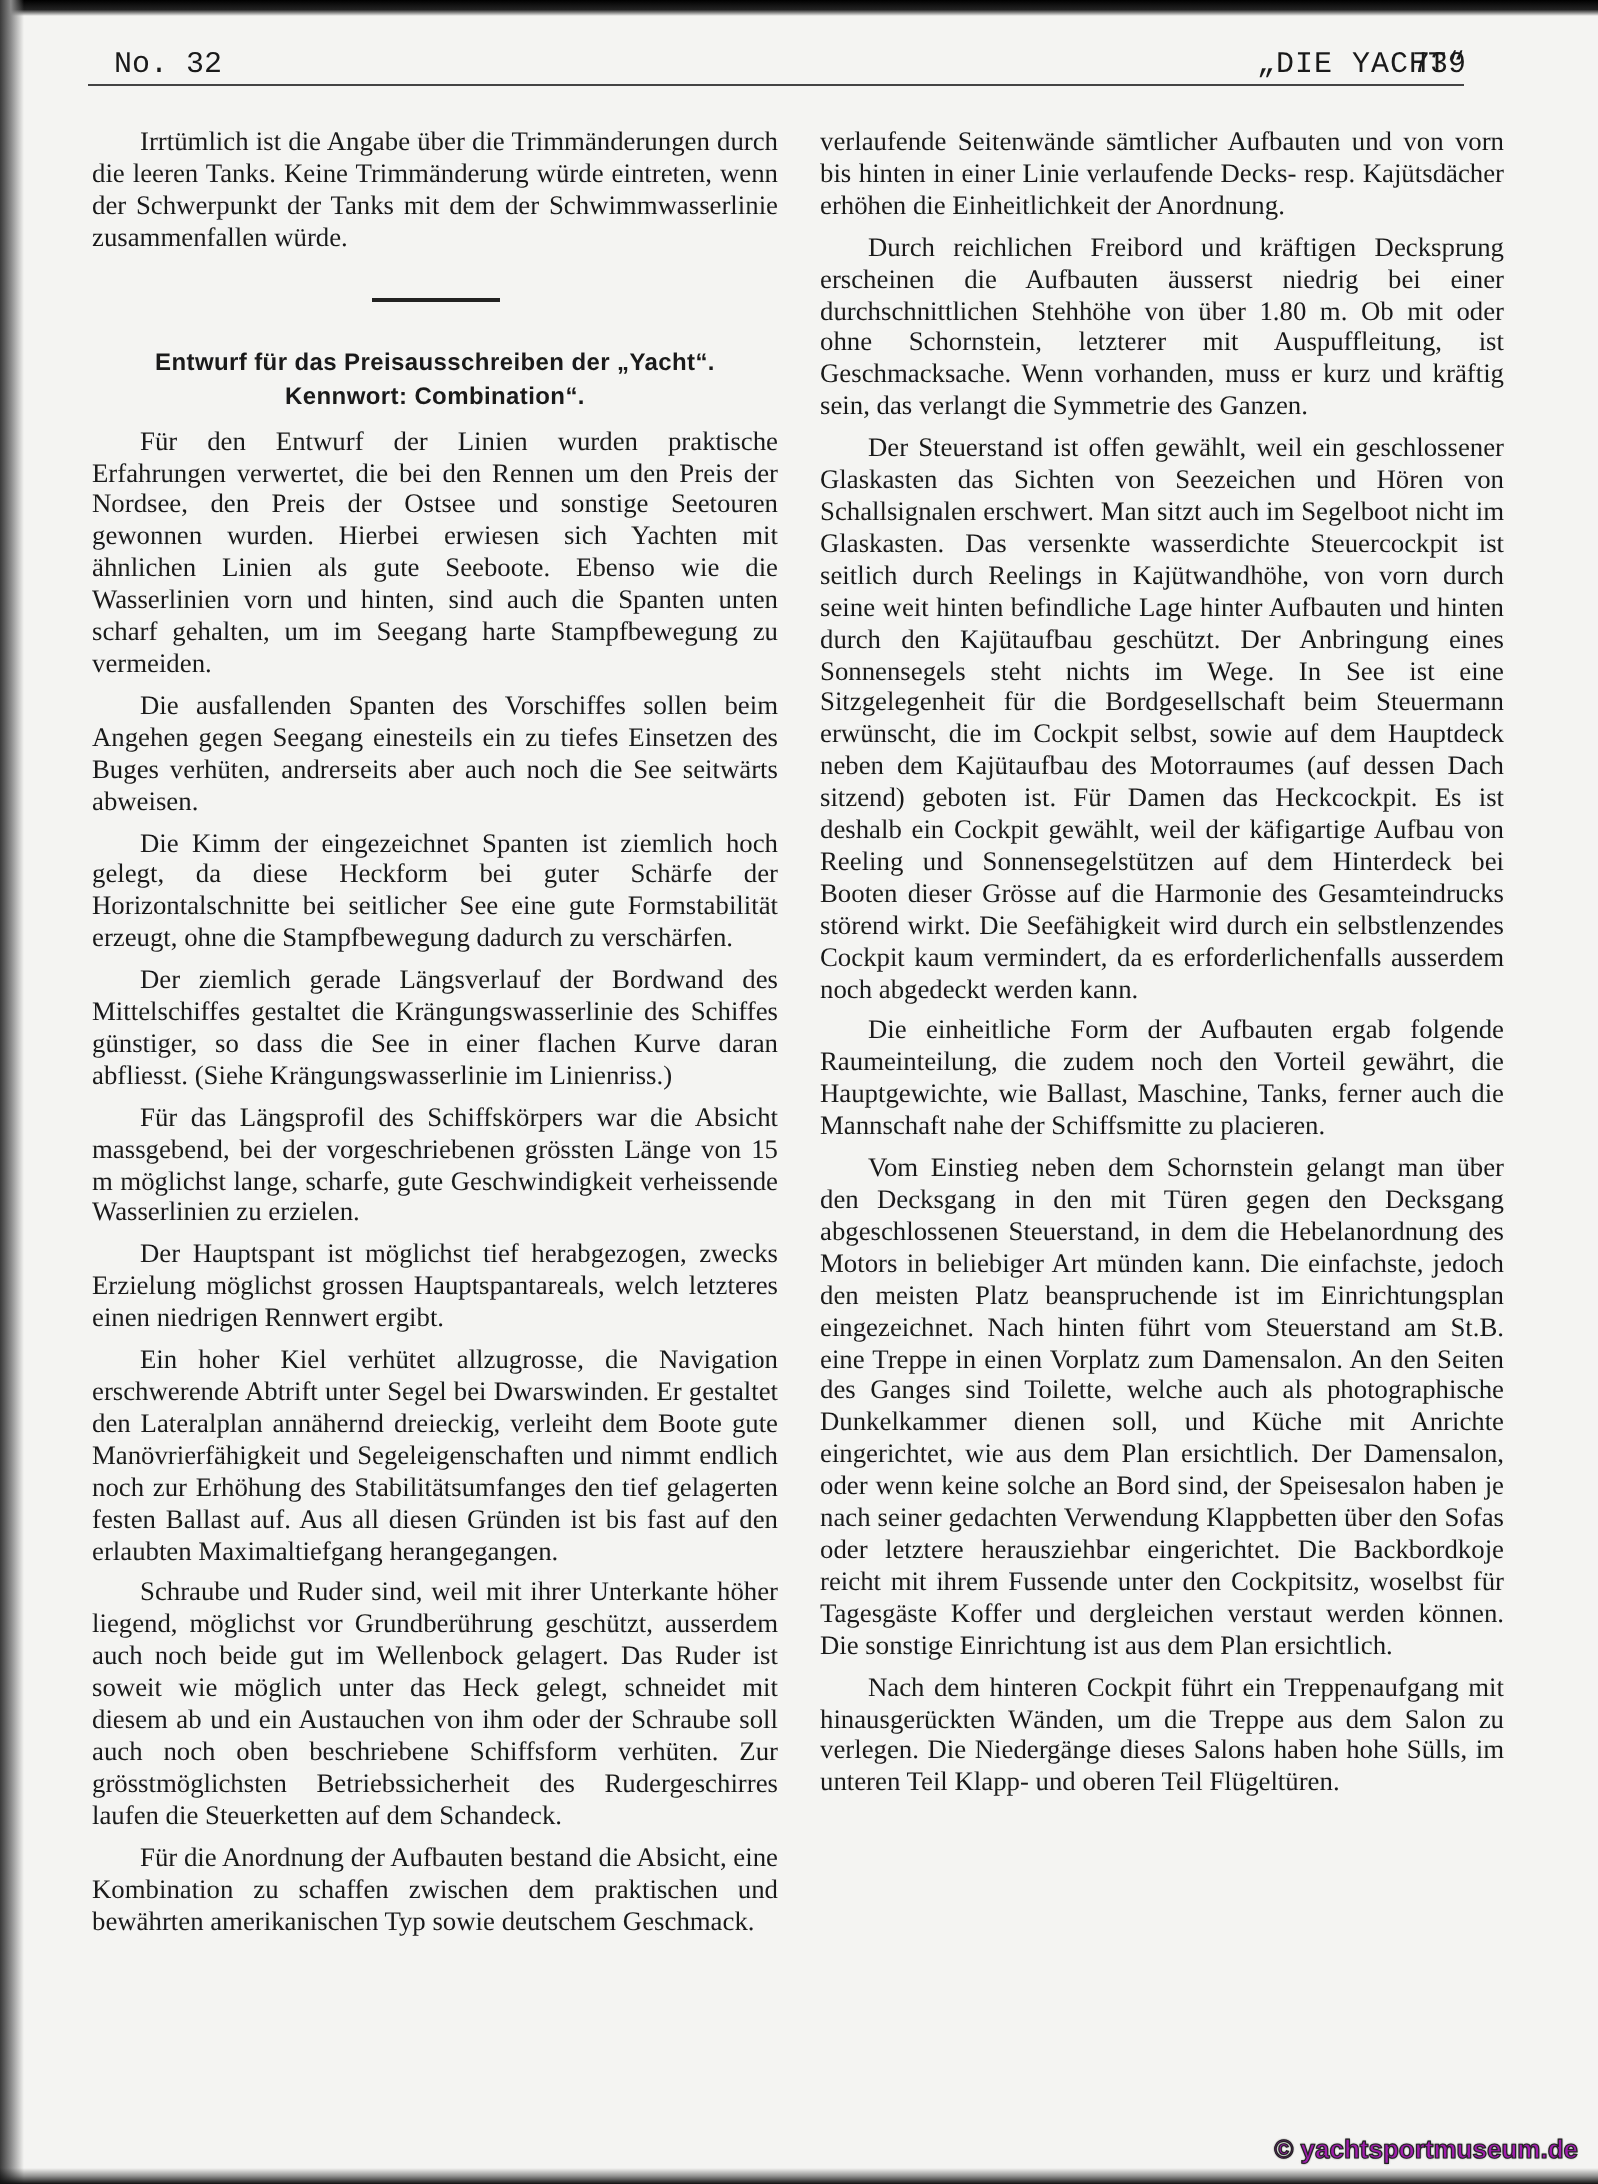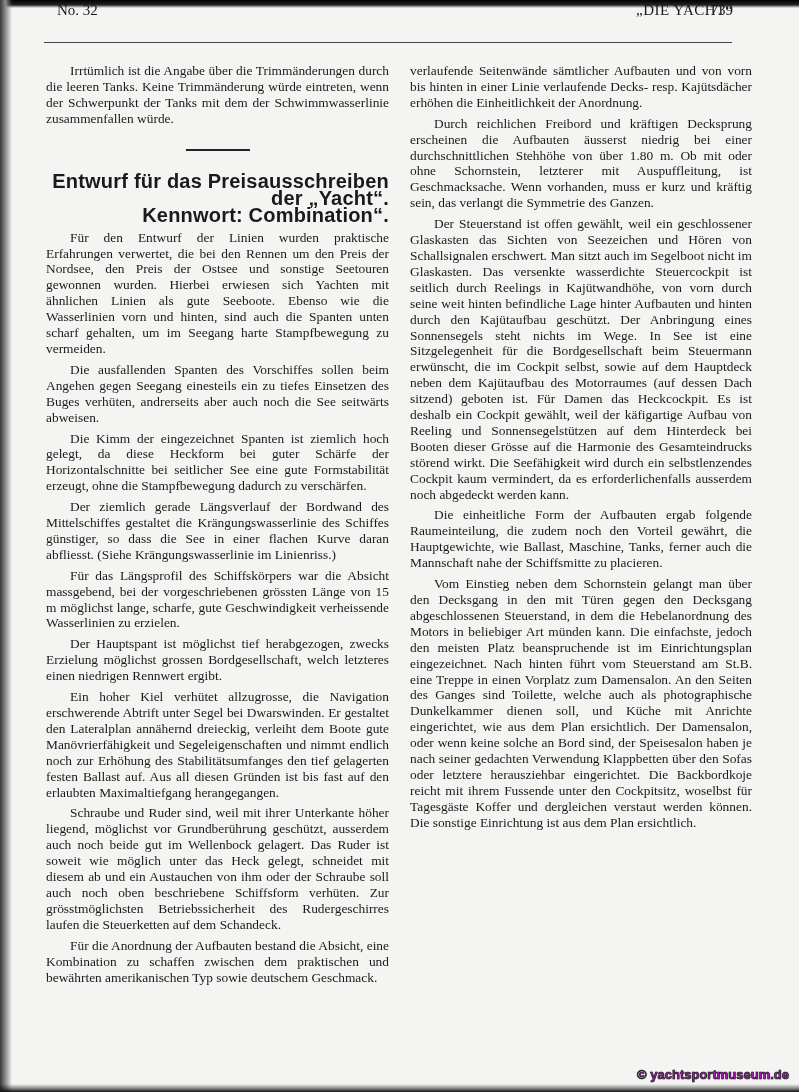--- a/index.html
+++ b/index.html
@@ -15,22 +15,22 @@
   }
   .left-shadow {
     position:absolute; left:0; top:0; width:12px; height:1092px;
     background:linear-gradient(90deg, #3a3a3a 0%, #8a8a8a 45%, rgba(200,200,200,0) 100%);
   }
   .bottom-shadow {
     position:absolute; left:0; bottom:0; width:799px; height:8px;
     background:linear-gradient(0deg, #111 0%, rgba(0,0,0,0.4) 50%, rgba(0,0,0,0) 100%);
   }
   .header {
-    position:absolute; left:57px; top:2px; width:676px; height:22px;
-    font-family:Liberation Serif, serif; font-size:15px;
+    position:absolute; left:57px; top:24px; width:676px; height:22px;
+    font-family:Liberation Mono, monospace; font-size:15px;
   }
   .header .num { position:absolute; left:0; top:0; }
   .header .title { position:absolute; left:0; right:0; top:0; text-align:right; letter-spacing:0.5px; }
   .header .page { position:absolute; right:0; top:0;margin-left:36px; }
   .header-rule {
     position:absolute; left:44px; top:42px; width:688px; height:1px; background:#444;
   }
   .col {
     position:absolute; top:63px;
     font-size:13.4px; line-height:15.9px;
@@ -38,21 +38,21 @@
   }
   .col.left { left:46px; width:343px; }
   .col.right { left:410px; width:342px; top:63px; }
   .col p { margin:0 0 5px 0; text-indent:24px; }
   .col p.noindent { text-indent:0; }
   .sep {
     width:64px; height:2px; background:#222; margin:22px auto 22px auto;
   }
   .heading {
     font-family:"Liberation Sans", "DejaVu Sans", sans-serif; font-weight:bold;
-    font-size:20px; line-height:17px; text-align:right; margin:0 0 6px 0;
+    font-size:12px; line-height:17px; text-align:center; margin:0 0 6px 0;
     letter-spacing:0.2px;
   }
   .watermark {
     position:absolute; right:10px; bottom:10px;
     font-family:"Liberation Sans", sans-serif; font-size:13px; font-weight:bold;
     color:#a21caf; -webkit-text-stroke:0.6px #222;
     text-shadow:0 0 1px #000;
   }
 </style>
 </head>
@@ -74,27 +74,28 @@
   <div class="sep"></div>
   <div class="heading">
     <div>Entwurf für das Preisausschreiben der „Yacht“.</div>
     <div>Kennwort: Combination“.</div>
   </div>
   <p>Für den Entwurf der Linien wurden praktische Erfahrungen verwertet, die bei den Rennen um den Preis der Nordsee, den Preis der Ostsee und sonstige Seetouren gewonnen wurden. Hierbei erwiesen sich Yachten mit ähnlichen Linien als gute Seeboote. Ebenso wie die Wasserlinien vorn und hinten, sind auch die Spanten unten scharf gehalten, um im Seegang harte Stampfbewegung zu vermeiden.</p>
   <p>Die ausfallenden Spanten des Vorschiffes sollen beim Angehen gegen Seegang einesteils ein zu tiefes Einsetzen des Buges verhüten, andrerseits aber auch noch die See seitwärts abweisen.</p>
   <p>Die Kimm der eingezeichnet Spanten ist ziemlich hoch gelegt, da diese Heckform bei guter Schärfe der Horizontalschnitte bei seitlicher See eine gute Formstabilität erzeugt, ohne die Stampfbewegung dadurch zu verschärfen.</p>
   <p>Der ziemlich gerade Längsverlauf der Bordwand des Mittelschiffes gestaltet die Krängungswasserlinie des Schiffes günstiger, so dass die See in einer flachen Kurve daran abfliesst. (Siehe Krängungswasserlinie im Linienriss.)</p>
   <p>Für das Längsprofil des Schiffskörpers war die Absicht massgebend, bei der vorgeschriebenen grössten Länge von 15 m möglichst lange, scharfe, gute Geschwindigkeit verheissende Wasserlinien zu erzielen.</p>
-  <p>Der Hauptspant ist möglichst tief herabgezogen, zwecks Erzielung möglichst grossen Bordgesellschaft, welch letzteres einen niedrigen Rennwert ergibt.</p>
+  <p>Der Hauptspant ist möglichst tief herabgezogen, zwecks Erzielung möglichst grossen Hauptspantareals, welch letzteres einen niedrigen Rennwert ergibt.</p>
   <p>Ein hoher Kiel verhütet allzugrosse, die Navigation erschwerende Abtrift unter Segel bei Dwarswinden. Er gestaltet den Lateralplan annähernd dreieckig, verleiht dem Boote gute Manövrierfähigkeit und Segeleigenschaften und nimmt endlich noch zur Erhöhung des Stabilitätsumfanges den tief gelagerten festen Ballast auf. Aus all diesen Gründen ist bis fast auf den erlaubten Maximaltiefgang herangegangen.</p>
   <p>Schraube und Ruder sind, weil mit ihrer Unterkante höher liegend, möglichst vor Grundberührung geschützt, ausserdem auch noch beide gut im Wellenbock gelagert. Das Ruder ist soweit wie möglich unter das Heck gelegt, schneidet mit diesem ab und ein Austauchen von ihm oder der Schraube soll auch noch oben beschriebene Schiffsform verhüten. Zur grösstmöglichsten Betriebssicherheit des Rudergeschirres laufen die Steuerketten auf dem Schandeck.</p>
   <p>Für die Anordnung der Aufbauten bestand die Absicht, eine Kombination zu schaffen zwischen dem praktischen und bewährten amerikanischen Typ sowie deutschem Geschmack.</p>
 </div>
 
 <div class="col right">
   <p class="noindent">verlaufende Seitenwände sämtlicher Aufbauten und von vorn bis hinten in einer Linie verlaufende Decks- resp. Kajütsdächer erhöhen die Einheitlichkeit der Anordnung.</p>
   <p>Durch reichlichen Freibord und kräftigen Decksprung erscheinen die Aufbauten äusserst niedrig bei einer durchschnittlichen Stehhöhe von über 1.80 m. Ob mit oder ohne Schornstein, letzterer mit Auspuffleitung, ist Geschmacksache. Wenn vorhanden, muss er kurz und kräftig sein, das verlangt die Symmetrie des Ganzen.</p>
   <p>Der Steuerstand ist offen gewählt, weil ein geschlossener Glaskasten das Sichten von Seezeichen und Hören von Schallsignalen erschwert. Man sitzt auch im Segelboot nicht im Glaskasten. Das versenkte wasserdichte Steuercockpit ist seitlich durch Reelings in Kajütwandhöhe, von vorn durch seine weit hinten befindliche Lage hinter Aufbauten und hinten durch den Kajütaufbau geschützt. Der Anbringung eines Sonnensegels steht nichts im Wege. In See ist eine Sitzgelegenheit für die Bordgesellschaft beim Steuermann erwünscht, die im Cockpit selbst, sowie auf dem Hauptdeck neben dem Kajütaufbau des Motorraumes (auf dessen Dach sitzend) geboten ist. Für Damen das Heckcockpit. Es ist deshalb ein Cockpit gewählt, weil der käfigartige Aufbau von Reeling und Sonnensegelstützen auf dem Hinterdeck bei Booten dieser Grösse auf die Harmonie des Gesamteindrucks störend wirkt. Die Seefähigkeit wird durch ein selbstlenzendes Cockpit kaum vermindert, da es erforderlichenfalls ausserdem noch abgedeckt werden kann.</p>
   <p>Die einheitliche Form der Aufbauten ergab folgende Raumeinteilung, die zudem noch den Vorteil gewährt, die Hauptgewichte, wie Ballast, Maschine, Tanks, ferner auch die Mannschaft nahe der Schiffsmitte zu placieren.</p>
   <p>Vom Einstieg neben dem Schornstein gelangt man über den Decksgang in den mit Türen gegen den Decksgang abgeschlossenen Steuerstand, in dem die Hebelanordnung des Motors in beliebiger Art münden kann. Die einfachste, jedoch den meisten Platz beanspruchende ist im Einrichtungsplan eingezeichnet. Nach hinten führt vom Steuerstand am St.B. eine Treppe in einen Vorplatz zum Damensalon. An den Seiten des Ganges sind Toilette, welche auch als photographische Dunkelkammer dienen soll, und Küche mit Anrichte eingerichtet, wie aus dem Plan ersichtlich. Der Damensalon, oder wenn keine solche an Bord sind, der Speisesalon haben je nach seiner gedachten Verwendung Klappbetten über den Sofas oder letztere herausziehbar eingerichtet. Die Backbordkoje reicht mit ihrem Fussende unter den Cockpitsitz, woselbst für Tagesgäste Koffer und dergleichen verstaut werden können. Die sonstige Einrichtung ist aus dem Plan ersichtlich.</p>
+  <p>Nach dem hinteren Cockpit führt ein Treppenaufgang mit hinausgerückten Wänden, um die Treppe aus dem Salon zu verlegen. Die Niedergänge dieses Salons haben hohe Sülls, im unteren Teil Klapp- und oberen Teil Flügeltüren.</p>
 </div>
 
 <div class="watermark">© yachtsportmuseum.de</div>
 
 </body></html>

